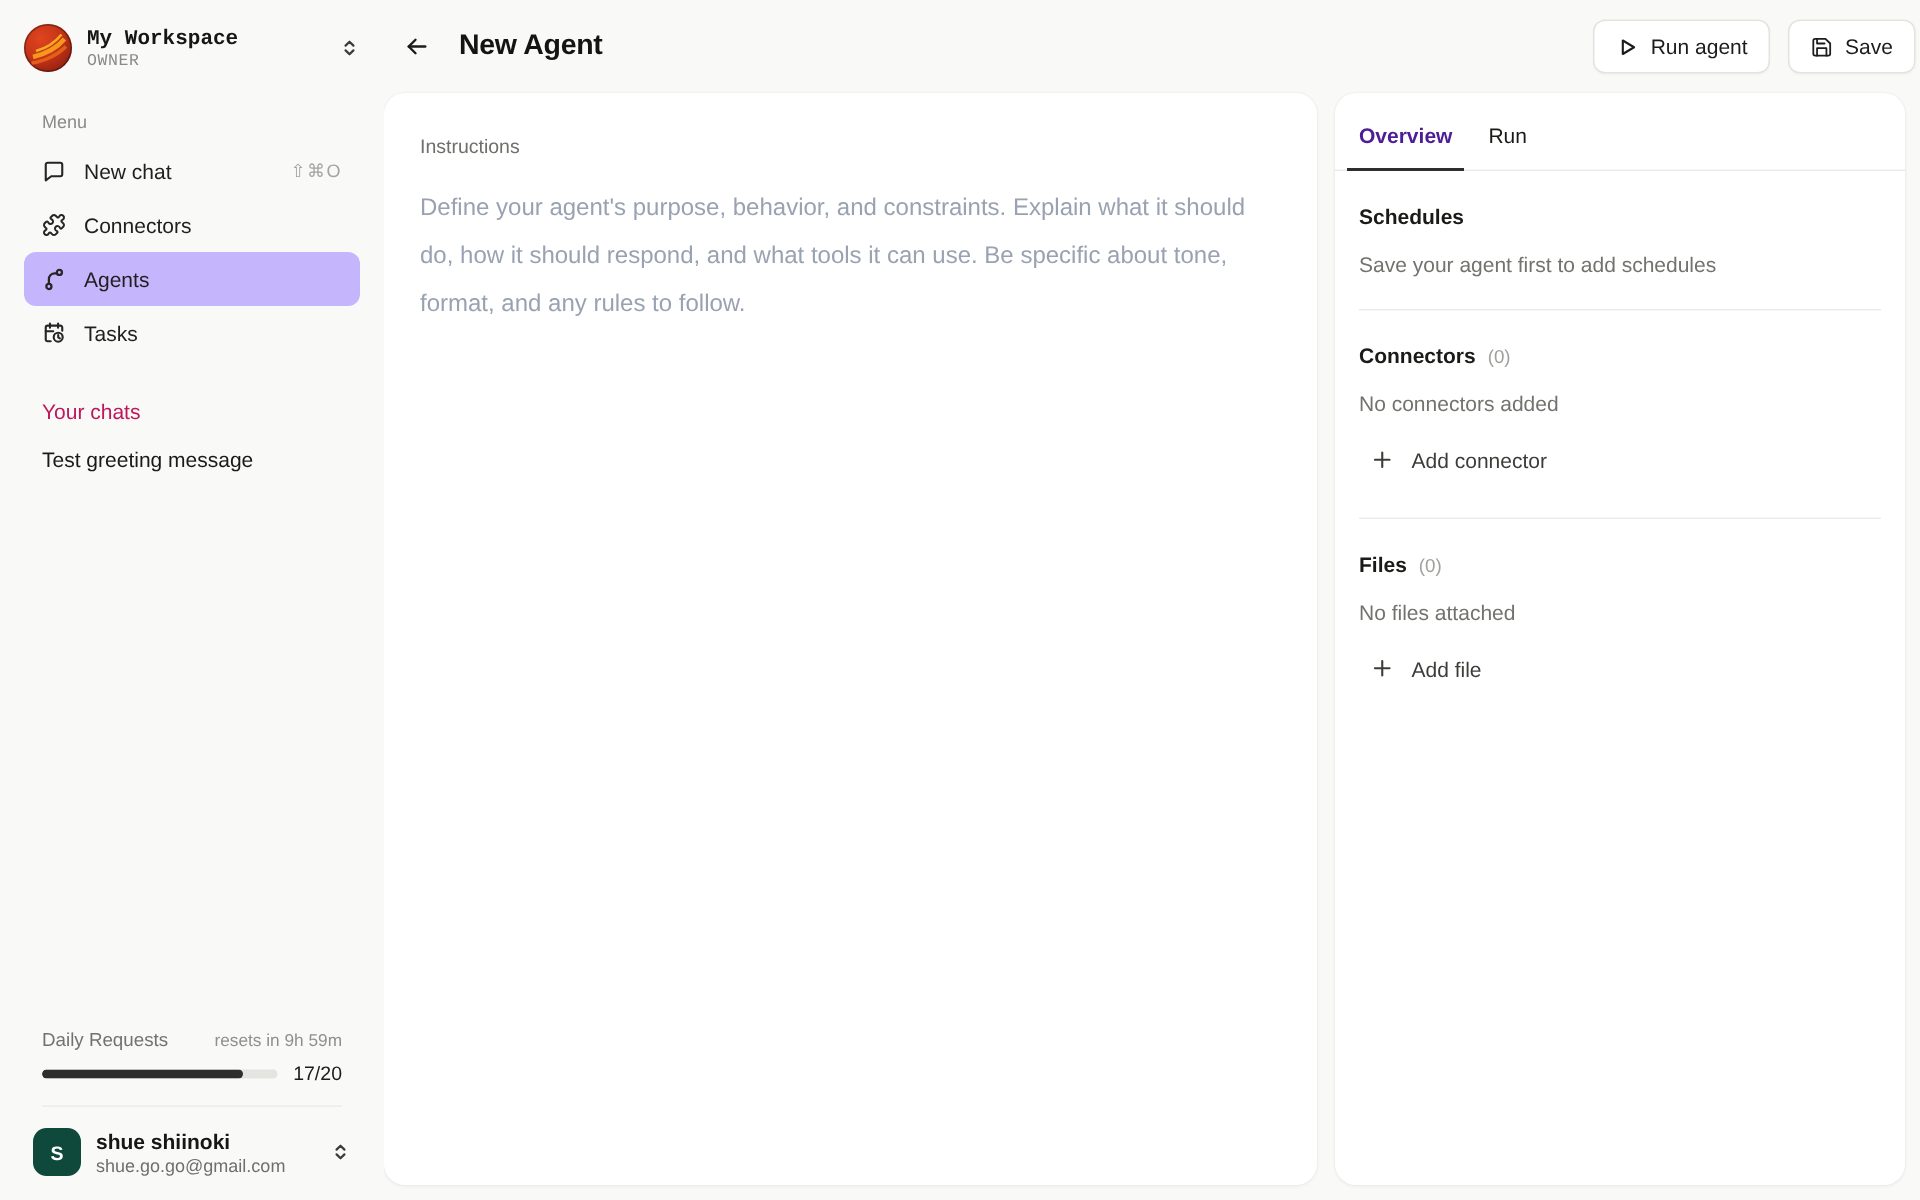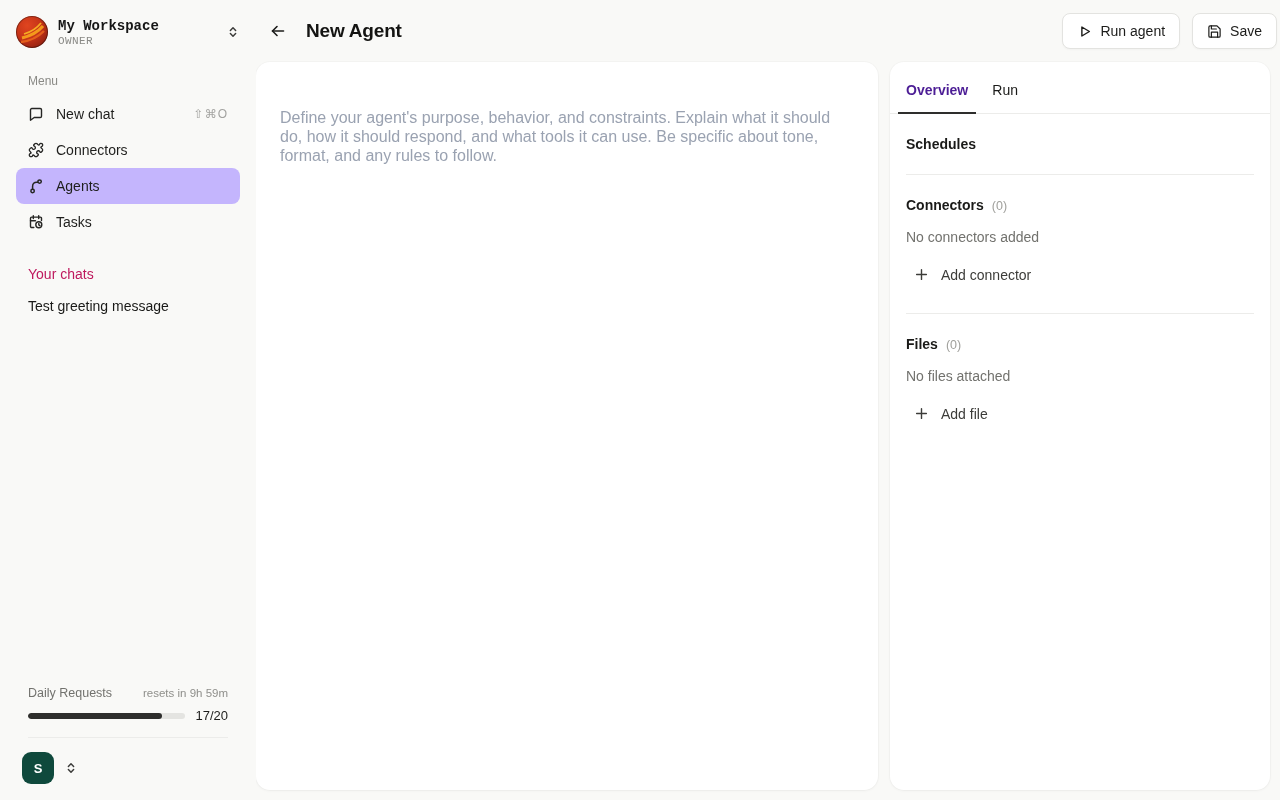--- a/index.html
+++ b/index.html
@@ -98,21 +98,21 @@
   }
 
   .content { flex: 1; display: flex; gap: 12px; padding: 0 10px 10px 0; min-height: 0; }
   .card {
     background: #ffffff; border-radius: 14px;
     box-shadow: 0 1px 3px rgba(0,0,0,.04), 0 0 0 1px rgba(0,0,0,.02);
   }
   .editor-card { flex: 1; padding: 28px 24px; overflow: auto; }
   .editor-label { font-size: 13px; color: #6e6e6a; }
   .editor-placeholder {
-    margin-top: 18px; font-size: 16px; line-height: 19px; color: #9aa2b1;
+    margin-top: 18px; font-size: 16px; line-height: 32px; color: #9aa2b1;
     max-width: 575px; cursor: text;
   }
 
   .panel-card { width: 380px; flex: none; display: flex; flex-direction: column; overflow: hidden; }
   .tabs { display: flex; gap: 8px; padding: 0 8px; border-bottom: 1px solid #ececea; flex: none; }
   .tab {
     padding: 20px 8px 14px 8px; margin: 0 0 -1px 0; font-size: 14px; color: #55555
 
 2;
     cursor: pointer; border-bottom: 2.5px solid transparent; font-weight: 500;
@@ -225,20 +225,24 @@
       <div class="progress-track">
         <div class="progress-fill" style="width: 85%;"></div>
       </div>
       <span class="usage-count">17/20</span>
     </div>
     <hr class="usage-divider">
   </div>
 
   <div class="user-row">
     <div class="user-avatar">S</div>
+    <div class="user-meta">
+      <div class="user-name">shue shiinoki</div>
+      <div class="user-email">shue.go.go@gmail.com</div>
+    </div>
     <span class="chev-updown">
       <svg width="14" height="14" viewBox="0 0 16 16" fill="none" stroke="currentColor" stroke-width="1.7" stroke-linecap="round" stroke-linejoin="round">
         <path d="m5 6.2 3-3 3 3"></path>
           <path d="m5 9.8 3 3 3-3"></path>
       </svg>
     </span>
   </div>
 </aside>
 
 <div class="main">
@@ -272,35 +276,37 @@
           </svg>
         </span>
         <span>Save</span>
       </button>
     </div>
   </div>
 
   <div class="content">
 
     <section class="card editor-card">
+      <div class="editor-label">Instructions</div>
       <div class="editor-placeholder">Define your agent's purpose, behavior, and constraints. Explain what it should do, how it should respond, and what tools it can use. Be specific about tone, format, and any rules to follow.</div>
     </section>
 
     <section class="card panel-card">
       <div class="tabs">
         <div class="tab active">Overview</div>
         <div class="tab">Run</div>
       </div>
 
       <div class="panel-body">
 
         <div>
           <div class="section-title-row">
             <span class="section-title">Schedules</span>
           </div>
+          <div class="section-empty">Save your agent first to add schedules</div>
         </div>
 
         <hr class="panel-divider">
 
         <div>
           <div class="section-title-row">
             <span class="section-title">Connectors</span>
             <span class="section-count">(0)</span>
           </div>
           <div class="section-empty">No connectors added</div>

